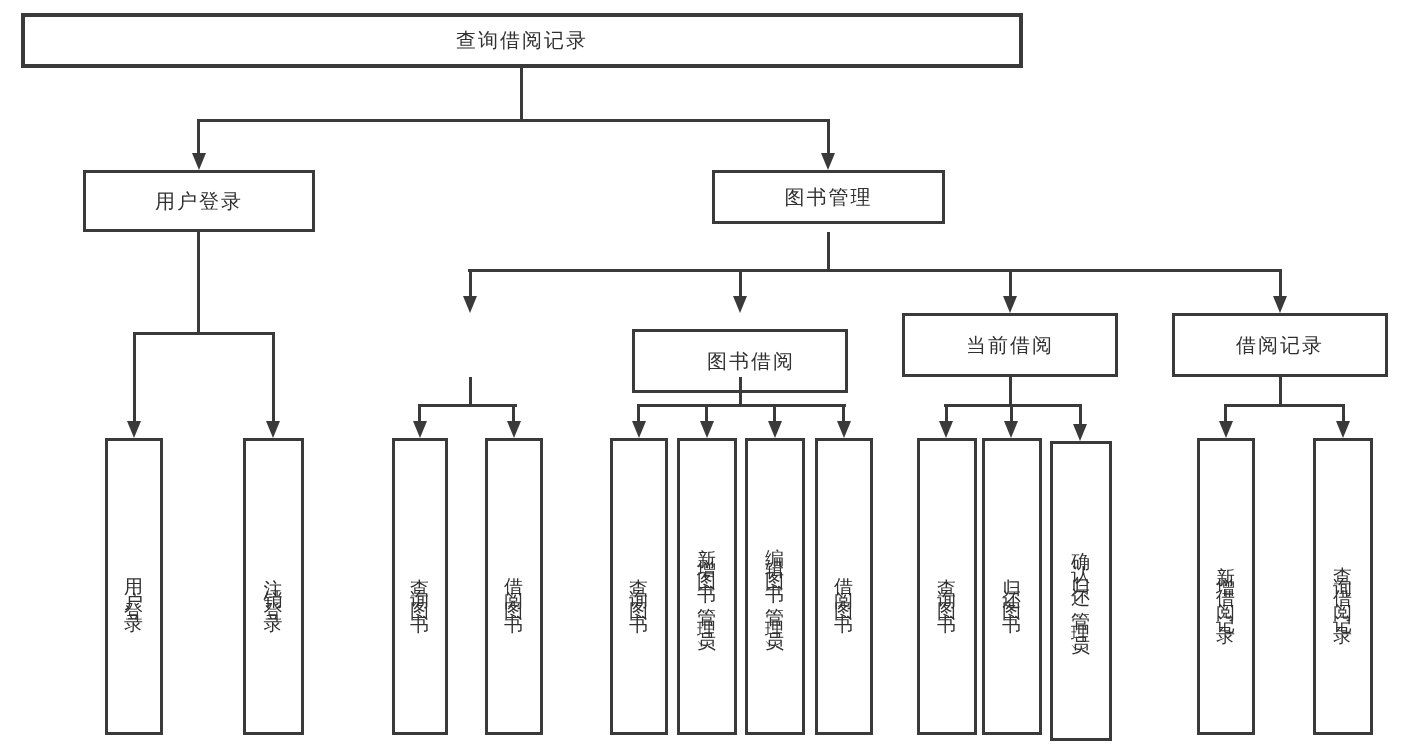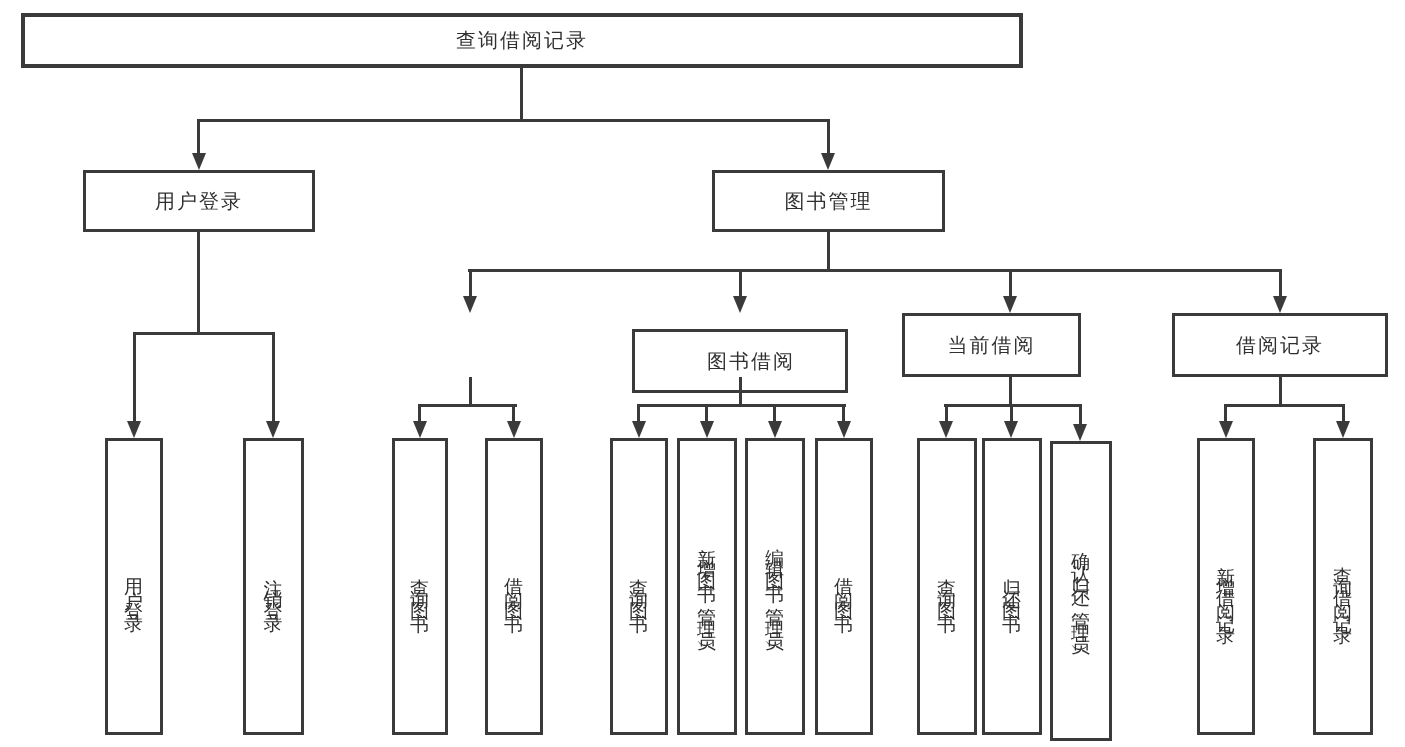--- a/index.html
+++ b/index.html
@@ -33,28 +33,28 @@
 
 <div id="stage">
 
   <div class="box root" style="left:21px;top:13px;width:1002px;height:55px;">
     <span class="hlabel">查询借阅记录</span>
   </div>
 
   <div class="box" style="left:83px;top:170px;width:232px;height:62px;">
     <span class="hlabel">用户登录</span>
   </div>
-  <div class="box" style="left:712px;top:170px;width:233px;height:62px;">
+  <div class="box" style="left:712px;top:170px;width:233px;height:54px;">
     <span class="hlabel">图书管理</span>
   </div>
 
   <div class="box" style="left:632px;top:329px;width:216px;height:64px;padding-left:22px;">
     <span class="hlabel">图书借阅</span>
   </div>
-  <div class="box" style="left:902px;top:313px;width:179px;height:64px;">
+  <div class="box" style="left:902px;top:313px;width:216px;height:64px;">
     <span class="hlabel">当前借阅</span>
   </div>
   <div class="box" style="left:1172px;top:313px;width:216px;height:64px;text-align:right;">
     <span class="hlabel">借阅记录</span>
   </div>
 
   <div class="box vbox" style="left:105px;top:438px;width:58px;height:297px;">
     <span>用户登录</span>
   </div>
   <div class="box vbox" style="left:243px;top:438px;width:61px;height:297px;">

